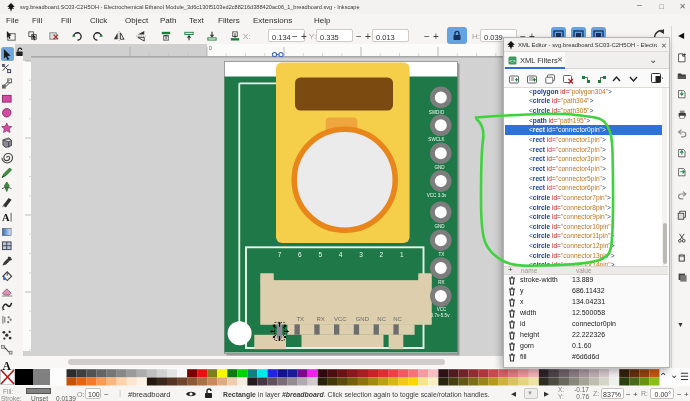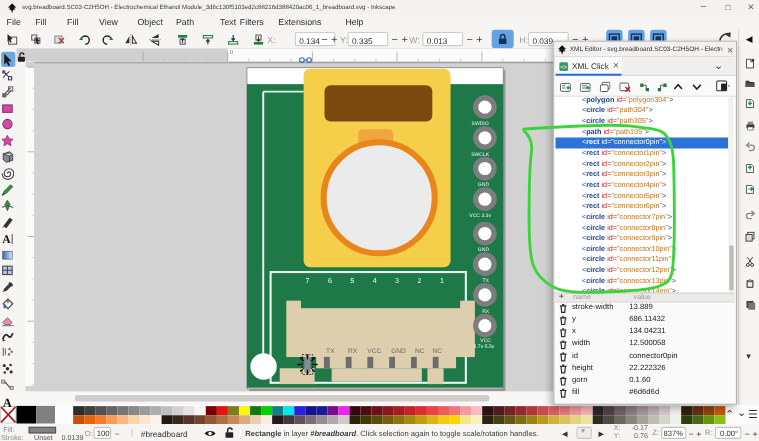--- a/index.html
+++ b/index.html
@@ -33,24 +33,24 @@
     </svg>
     <div class="ttl">svg.breadboard.SC03-C2H5OH - Electrochemical Ethanol Module_3d6c130f5103ed2c88216d388420ac06_1_breadboard.svg - Inkscape</div>
     <span class="abs" style="right:48px;top:0px;font-size:9px;color:#666">–</span>
     <span class="abs" style="right:26px;top:2px;font-size:7.5px;color:#666">□</span>
     <span class="abs" style="right:4px;top:2px;font-size:8px;color:#666">✕</span>
   </div>
 <div class="abs" id="menubar">
     <span class="menuitem" style="left:6px">File</span>
     <span class="menuitem" style="left:32px">Fill</span>
     <span class="menuitem" style="left:61px">Fill</span>
-    <span class="menuitem" style="left:90px">View</span>
+    <span class="menuitem" style="left:90px">Click</span>
     <span class="menuitem" style="left:125px">Object</span>
     <span class="menuitem" style="left:160px">Path</span>
-    <span class="menuitem" style="left:200px">Text</span>
+    <span class="menuitem" style="left:189px">Text</span>
     <span class="menuitem" style="left:218px">Filters</span>
     <span class="menuitem" style="left:253px">Extensions</span>
     <span class="menuitem" style="left:314px">Help</span>
   </div>
 <div class="abs" id="toolbar">
     <svg class="abs" style="left:5px;top:3px" width="12" height="12" viewBox="0 0 13 13">
       <rect x="3" y="4" width="8" height="7" fill="none" stroke="#555" stroke-width="1"></rect>
       <path d="M2 1 L7 6 L5 6.5 L6 9 L4.5 9.5 L3.5 7 L2 8.5 Z" fill="#222"></path>
     </svg>
     <svg class="abs" style="left:27px;top:3px" width="12" height="12" viewBox="0 0 13 13">
@@ -100,21 +100,21 @@
     </svg>
     <span class="tlab" style="left:243px">X:</span>
     <div class="tfield" style="left:268px;width:37px">0.134</div>
     <span class="spin" style="left:292px">−</span>
     <span class="spin" style="left:301px">+</span>
     <span class="tlab" style="left:309px">Y:</span>
     <div class="tfield" style="left:316px;width:37px">0.335</div>
     <span class="spin" style="left:356px">−</span>
     <span class="spin" style="left:365px">+</span>
     <span class="tlab" style="left:372px">W:</span>
-    <div class="tfield" style="left:384px;width:37px">0.013</div>
+    <div class="tfield" style="left:372px;width:37px">0.013</div>
     <span class="spin" style="left:424px">−</span>
     <span class="spin" style="left:433px">+</span>
     <div class="abs" style="left:447px;top:0px;width:20px;height:17px;background:#64a2e2;border-radius:3px"></div>
     <svg class="abs" style="left:452px;top:3px" width="10" height="11" viewBox="0 0 10 11">
       <rect x="1.5" y="5" width="7" height="5" rx="0.8" fill="#16325c"></rect>
       <path d="M3 5 V3.4 a2 2 0 0 1 4 0 V5" fill="none" stroke="#16325c" stroke-width="1.4"></path>
     </svg>
     <span class="tlab" style="left:472px">H:</span>
     <div class="tfield" style="left:480px;width:37px">0.039</div>
     <span class="spin" style="left:520px">−</span>
@@ -610,21 +610,21 @@
       <path d="M4.5 0 L8.7 4.2 L6.3 4.5 L8 6.3 L5.6 6.5 L4.5 9.8 L3.4 6.5 L1 6.3 L2.7 4.5 L0.3 4.2 Z" fill="#141414"></path>
     </svg>
     <span class="abs" style="left:14px;top:3.5px;font-size:5.9px;color:#2e2e2e;white-space:nowrap;width:139px;overflow:hidden;display:inline-block">XML Editor - svg.breadboard.SC03-C2H5OH - Electroc…</span>
     <span class="abs" style="left:157px;top:3.5px;font-size:7px;color:#555">✕</span>
     <div class="abs" style="left:0;top:14px;width:165px;height:17px;background:#f1efee;border-bottom:1px solid #d8d4d0"></div>
     <div class="abs" style="left:1px;top:14px;width:60px;height:17px;background:#fbfafa;border-bottom:2.5px solid #2f6fd0"></div>
     <svg class="abs" style="left:4px;top:18px" width="9" height="9">
       <rect x="0.5" y="0.5" width="8" height="8" rx="1.5" fill="#3a9a5f"></rect>
       <text x="4.5" y="6.8" font-size="5.5" fill="#fff" text-anchor="middle" font-family="Liberation Sans">&lt;&gt;</text>
     </svg>
-    <span class="abs" style="left:16px;top:18px;font-size:7.5px;color:#333">XML Click</span>
+    <span class="abs" style="left:16px;top:18px;font-size:7.5px;color:#333">XML Filters</span>
     <span class="abs" style="left:53px;top:18px;font-size:7px;color:#555">✕</span>
     <span class="abs" style="left:145px;top:16px;font-size:10px;color:#444">⌄</span>
     <div class="abs" style="left:0;top:31px;width:165px;height:19px;background:#fbfafa;border-bottom:1px solid #dedad6"></div>
     <svg class="abs" style="left:5px;top:36px" width="10" height="10" viewBox="0 0 10 10">
       <rect x="0.5" y="2" width="9" height="7" rx="1" fill="#fff" stroke="#555" stroke-width="0.9"></rect>
       <path d="M2 4 H5 M2 6 H5" stroke="#555" stroke-width="0.8"></path>
       <path d="M7.5 4.2 V7.4 M5.9 5.8 H9.1" stroke="#1a7f37" stroke-width="1.1"></path>
     </svg>
     <svg class="abs" style="left:23px;top:36px" width="10" height="10" viewBox="0 0 10 10">
       <rect x="0.5" y="2" width="9" height="7" rx="1" fill="#fff" stroke="#555" stroke-width="0.9"></rect>

